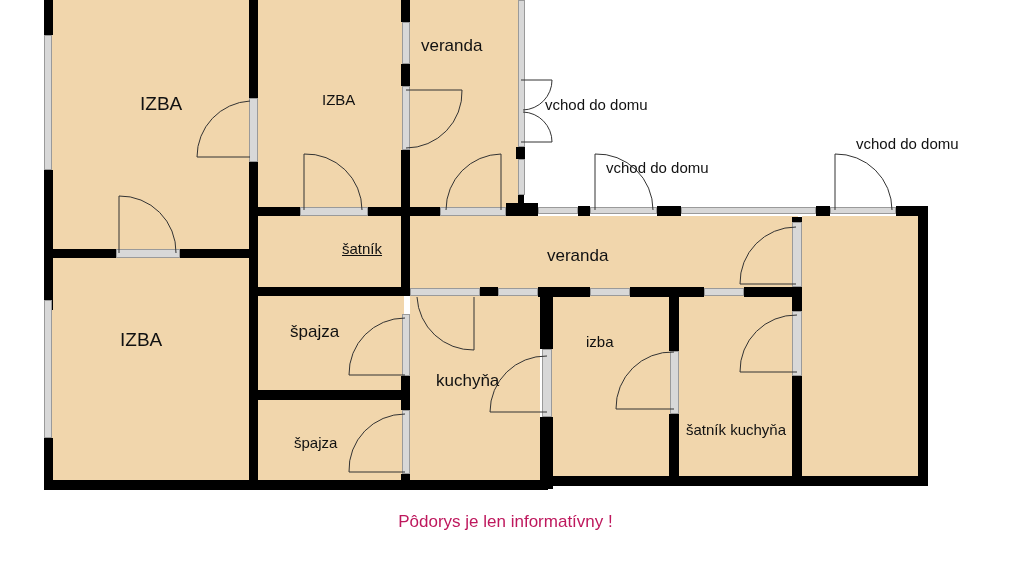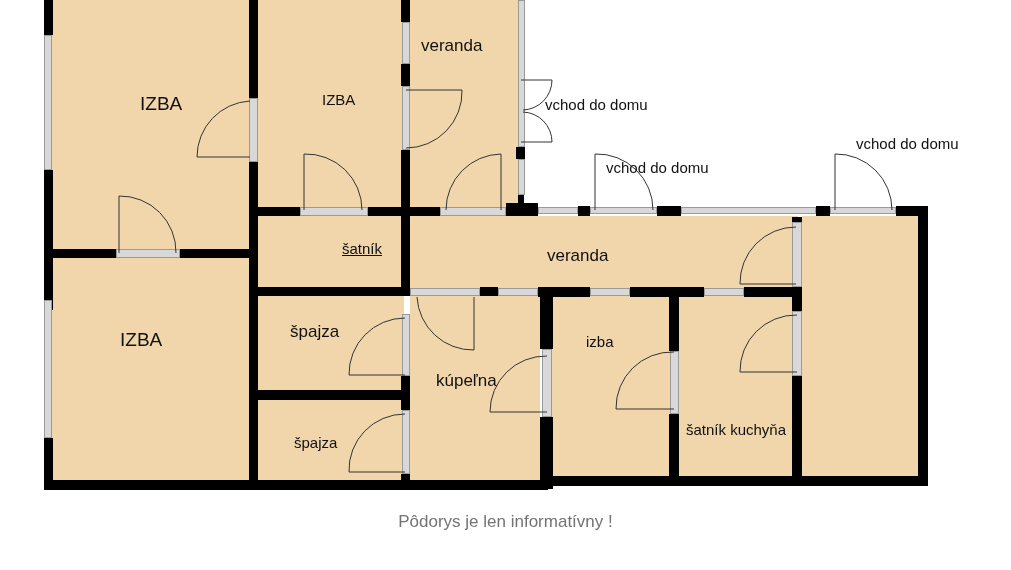--- a/index.html
+++ b/index.html
@@ -7,21 +7,21 @@
   .plan{position:absolute;left:0;top:0;width:1011px;height:570px;}
   .room{position:absolute;background:#f1d6ac;}
   .wall{position:absolute;background:#000;}
   .win{position:absolute;background:#d8d8d8;border:1px solid #9a9a9a;box-sizing:border-box;}
   .lbl{position:absolute;color:#111;white-space:nowrap;}
   .l-big{font-size:19px;}
   .l-mid{font-size:17px;}
   .l-sm{font-size:15px;}
   .l-xs{font-size:14px;line-height:18px;}
   svg.doors{position:absolute;left:0;top:0;}
-  .footer{position:absolute;left:0;width:1011px;top:512px;text-align:center;font-size:17px;color:#737373;}
+  .footer{position:absolute;left:0;width:1011px;top:512px;text-align:center;font-size:17px;color:#be185d;}
 </style>
 </head>
 <body>
 
 <div class="plan">
 
   <div class="room" style="left:52px;top:0;width:198px;height:250px;"></div>
   <div class="room" style="left:258px;top:0;width:146px;height:210px;"></div>
   <div class="room" style="left:410px;top:0;width:108px;height:210px;"></div>
   <div class="room" style="left:52px;top:258px;width:198px;height:222px;"></div>
@@ -132,21 +132,21 @@
   </svg>
 
   <div class="lbl l-big" style="left:140px;top:93px;">IZBA</div>
   <div class="lbl l-sm" style="left:322px;top:91px;">IZBA</div>
   <div class="lbl l-mid" style="left:421px;top:36px;">veranda</div>
   <div class="lbl l-big" style="left:120px;top:329px;">IZBA</div>
   <div class="lbl l-sm" style="left:342px;top:240px;text-decoration:underline;">šatník</div>
   <div class="lbl l-mid" style="left:547px;top:246px;">veranda</div>
   <div class="lbl l-mid" style="left:290px;top:322px;">špajza</div>
   <div class="lbl l-sm" style="left:294px;top:434px;">špajza</div>
-  <div class="lbl l-mid" style="left:436px;top:371px;">kúpeľna</div>
+  <div class="lbl l-mid" style="left:436px;top:371px;">kuchyňa</div>
   <div class="lbl l-sm" style="left:586px;top:333px;">izba</div>
   <div class="lbl l-sm" style="left:686px;top:421px;">šatník kuchyňa</div>
 
   <div class="lbl l-sm" style="left:545px;top:96px;">vchod do domu</div>
   <div class="lbl l-sm" style="left:606px;top:159px;">vchod do domu</div>
   <div class="lbl l-sm" style="left:856px;top:135px;">vchod do domu</div>
 
   <div class="footer">Pôdorys je len informatívny !</div>
 </div>
 

